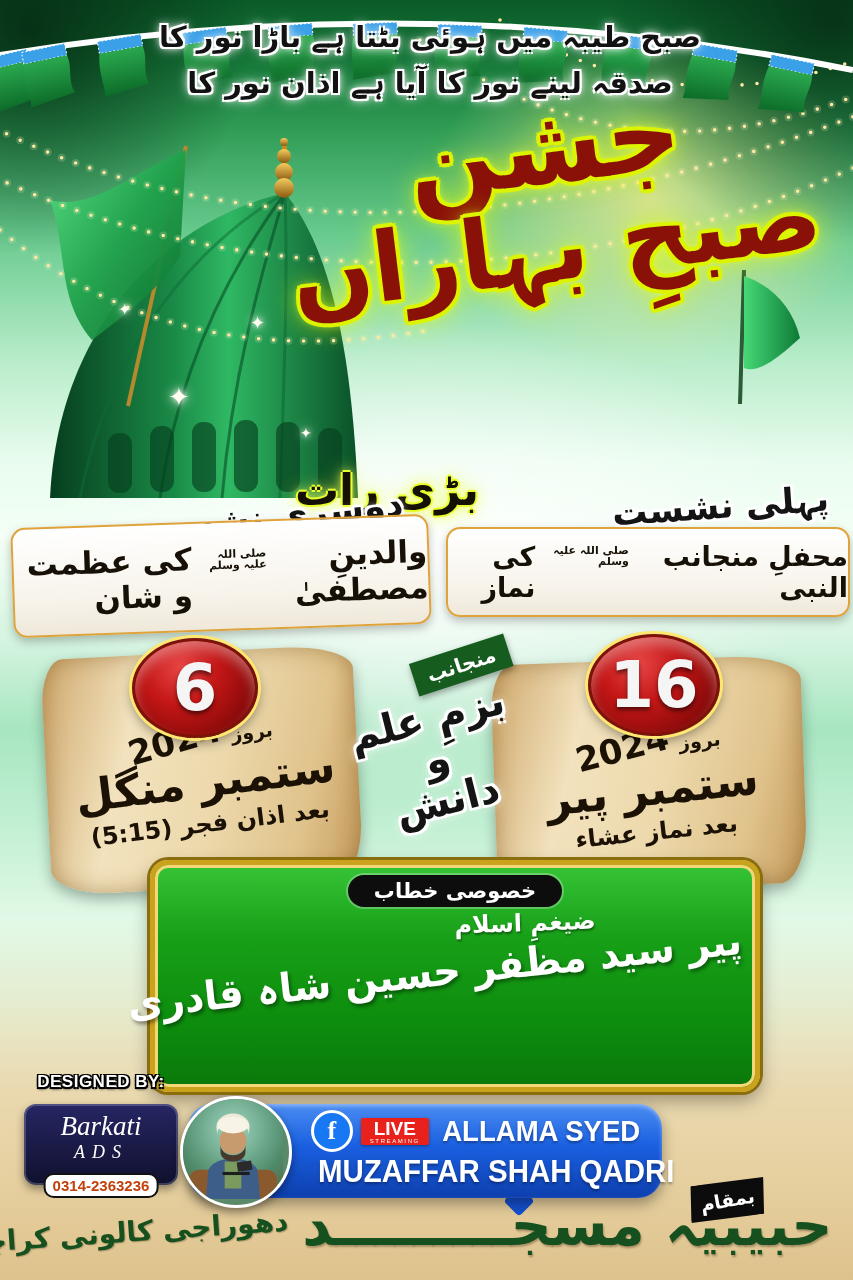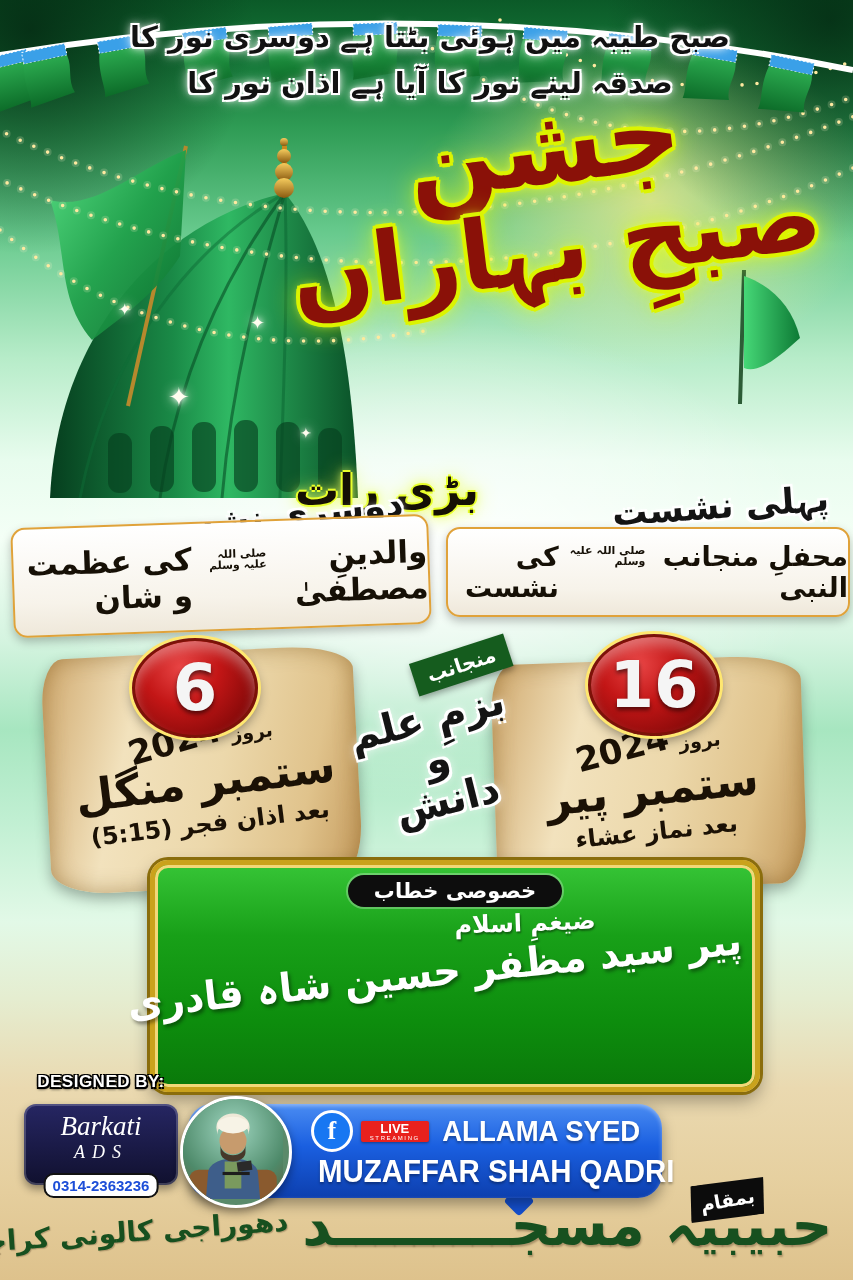--- a/index.html
+++ b/index.html
@@ -83,38 +83,38 @@
   
   .designed{left:22px;top:1072px;width:158px;z-index:8;text-align:center;}
   .designed-heading{font-size:17px;font-weight:800;color:#fff;letter-spacing:.5px;
     font-family:Liberation Sans, sans-serif;
     text-shadow:1.5px 1.5px 0 #000,-1.5px -1.5px 0 #000,1.5px -1.5px 0 #000,-1.5px 1.5px 0 #000,0 2px 3px #000;}
   .navy-card{position:relative;margin:12px auto 0;width:142px;background:linear-gradient(180deg,#262663,#10102e);
     border-radius:12px;padding:8px 6px 22px;box-shadow:inset 0 0 0 2px rgba(255,255,255,.2),0 4px 8px rgba(0,0,0,.4);}
   .brand{font-family:"Liberation Serif",serif;font-style:italic;font-size:27px;color:#fff;line-height:1.1;}
   .brand-sub{font-family:"Liberation Serif",serif;font-style:italic;font-size:18px;color:#fff;letter-spacing:7px;}
   .phone-pill{position:absolute;left:50%;bottom:-13px;transform:translateX(-50%);background:#fff;
-    border:2px solid #111;border-radius:10px;padding:2px 7px;font-size:15px;font-weight:800;color:#1d4ed8;
+    border:2px solid #111;border-radius:10px;padding:2px 7px;font-size:15px;font-weight:800;color:#c2410c;
     font-family:"Liberation Sans",sans-serif;white-space:nowrap;}
   
   .live-banner{left:188px;top:1104px;width:474px;height:94px;z-index:8;border-radius:24px;
     background:linear-gradient(180deg,#4a8cf2,#1a5fe0 45%,#0d3fae);
     box-shadow:0 6px 14px rgba(0,0,0,.35),inset 0 2px 4px rgba(255,255,255,.4);}
   .banner-tail{left:508px;top:1190px;width:22px;height:22px;background:#1550cf;transform:rotate(45deg);
     border-radius:4px;z-index:7;}
   .avatar-wrap{position:absolute;left:-8px;top:-8px;width:106px;height:106px;border-radius:50%;
     border:3px solid #fff;overflow:hidden;box-shadow:0 4px 10px rgba(0,0,0,.4);background:#5a8a6a;}
   .live-content{position:absolute;left:116px;top:6px;right:10px;text-align:center;color:#fff;}
   .live-row{display:flex;align-items:center;justify-content:center;gap:8px;}
   .fb-circle{width:36px;height:36px;border-radius:50%;background:#1877f2;border:3px solid #fff;
     display:flex;align-items:center;justify-content:center;color:#fff;font-family:"Liberation Serif",serif;
     font-weight:bold;font-size:26px;line-height:1;}
   .live-badge{background:#e8211d;color:#fff;padding:1px 9px;border-radius:2px;display:flex;flex-direction:column;
     align-items:center;line-height:1;box-shadow:0 1px 3px rgba(0,0,0,.4);}
-  .live-word{font-size:13px;font-weight:800;font-family:"Liberation Sans",sans-serif;}
+  .live-word{font-size:19px;font-weight:800;font-family:"Liberation Sans",sans-serif;}
   .streaming-word{font-size:6px;letter-spacing:1.6px;font-family:"Liberation Sans",sans-serif;}
   .live-name1{font-size:29px;font-weight:800;font-family:"Liberation Sans",sans-serif;transform:scaleX(.95);
     text-shadow:0 2px 3px rgba(0,0,0,.35);white-space:nowrap;}
   .live-name2{font-size:32px;font-weight:800;font-family:"Liberation Sans",sans-serif;transform:scaleX(.92);
     margin-top:1px;text-shadow:0 2px 3px rgba(0,0,0,.35);white-space:nowrap;}
   
   .venue-badge{left:688px;top:1180px;z-index:8;background:#0c0c0c;color:#fff;font-size:19px;font-weight:bold;
     padding:9px 12px;direction:rtl;transform:rotate(-10deg);
     clip-path:polygon(7% 0,100% 9%,93% 100%,0 91%);}
   .venue-row{left:0;top:1192px;width:790px;z-index:8;display:flex;direction:rtl;align-items:center;
@@ -256,36 +256,36 @@
         </g>
     </g>
   </svg>
 
   <span class="abs sparkle" style="left:168px;top:382px;font-size:26px;">✦</span>
   <span class="abs sparkle" style="left:250px;top:312px;font-size:18px;">✦</span>
   <span class="abs sparkle" style="left:300px;top:425px;font-size:14px;">✦</span>
   <span class="abs sparkle" style="left:118px;top:300px;font-size:16px;">✦</span>
 
   <div class="abs poetry">
-    <div>صبح طیبہ میں ہوئی بٹتا ہے دوسری نور کا</div>
+    <div>صبح طیبہ میں ہوئی بٹتا ہے باڑا نور کا</div>
     <div>صدقہ لینے نور کا آیا ہے اذان نور کا</div>
   </div>
 
   <div class="abs main-title">
     <div class="title-l1">جشن</div>
     <div class="title-l2">صبحِ بہاراں</div>
   </div>
 
   <div class="abs subtitle">بڑی رات</div>
 
   <div class="abs session-label label-right">پہلی نشست</div>
   <div class="abs session-box box-right">
     <span>محفلِ منجانب النبی</span>
     <span class="honorific">صلی اللہ علیہ وسلم</span>
-    <span>کی نشست</span>
+    <span>کی نماز</span>
   </div>
 
   <div class="abs session-label label-left">دوسری نشست</div>
   <div class="abs session-box box-left">
     <span>والدینِ مصطفیٰ</span>
     <span class="honorific">صلی اللہ علیہ وسلم</span>
     <span>کی عظمت و شان</span>
   </div>
 
   <div class="abs scroll scroll-right">

